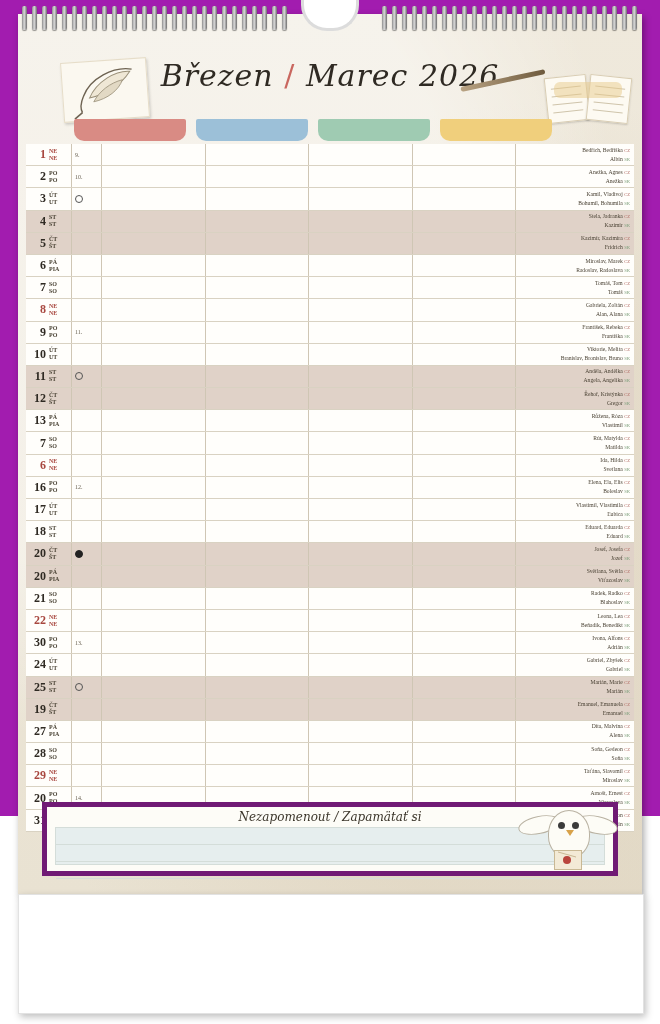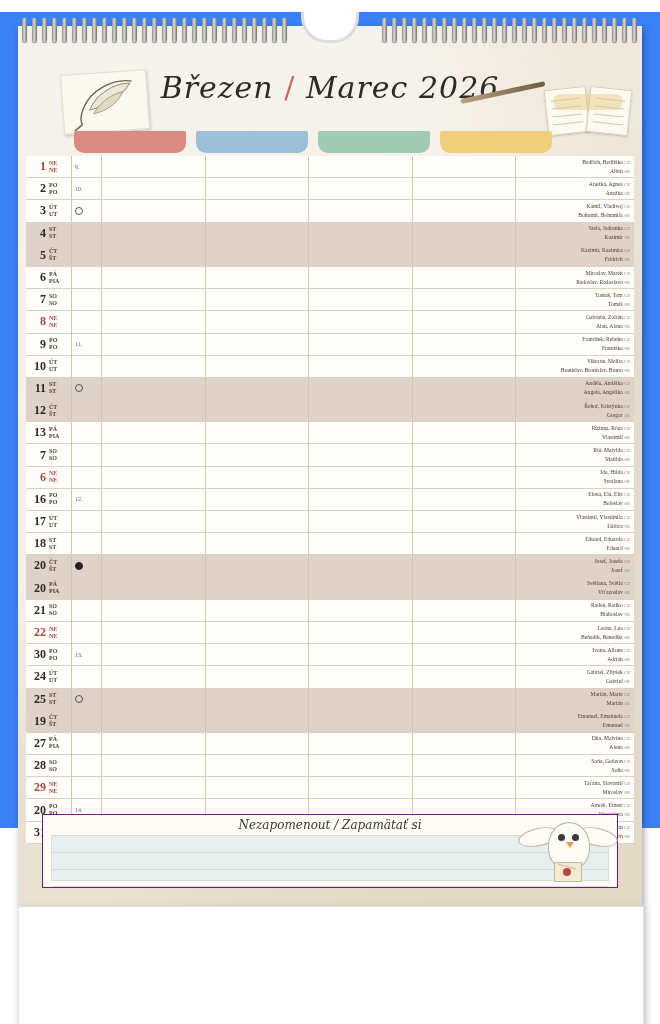--- a/index.html
+++ b/index.html
@@ -4,22 +4,21 @@
 <style>
   html,body{margin:0;padding:0;}
   body{
     width:660px;height:1024px;
     background:#ffffff;
     font-family:"Liberation Serif", serif;
     overflow:hidden;
   }
   .page{
     position:relative;width:660px;height:816px;
-    background:#3b82f6;
-    margin-top:12px;
+    background:#a21caf;
   }
   
   .calendar{
     position:absolute;left:18px;top:14px;width:624px;height:880px;
     background:#efe9dc;
     box-shadow:2px 3px 7px rgba(0,0,0,.35);
   }
   .paper-texture{
     position:absolute;inset:0;
     background:
@@ -133,21 +132,21 @@
   }
   .cell-names .cz .tag{color:#b06a62;font-size:4.6px;}
   .cell-names .sk .tag{color:#7fa07c;font-size:4.6px;}
   .sunday .daynum,.sunday .dow{color:#a8473f;}
 
   
   .footer{
     position:absolute;left:24px;right:24px;bottom:18px;height:74px;
   }
   .notebox{
-    position:absolute;inset:0;border:1px solid #701a75;background:#fdfcf7;text-decoration:underline;
+    position:absolute;inset:0;border:5px solid #701a75;background:#fdfcf7;text-decoration:underline;
   }
   .note-title{
     position:absolute;left:0;right:0;top:3px;text-align:center;
     font-style:italic;font-size:12px;color:#3b352a;
     font-family:"DejaVu Serif",serif;
   }
   .note-lines{position:absolute;left:8px;right:8px;top:20px;bottom:6px;
     background:#e6eeee;border:1px solid #d4ddd9;}
   .note-lines div{height:16px;border-bottom:1px solid #d4ddd9;}
   

